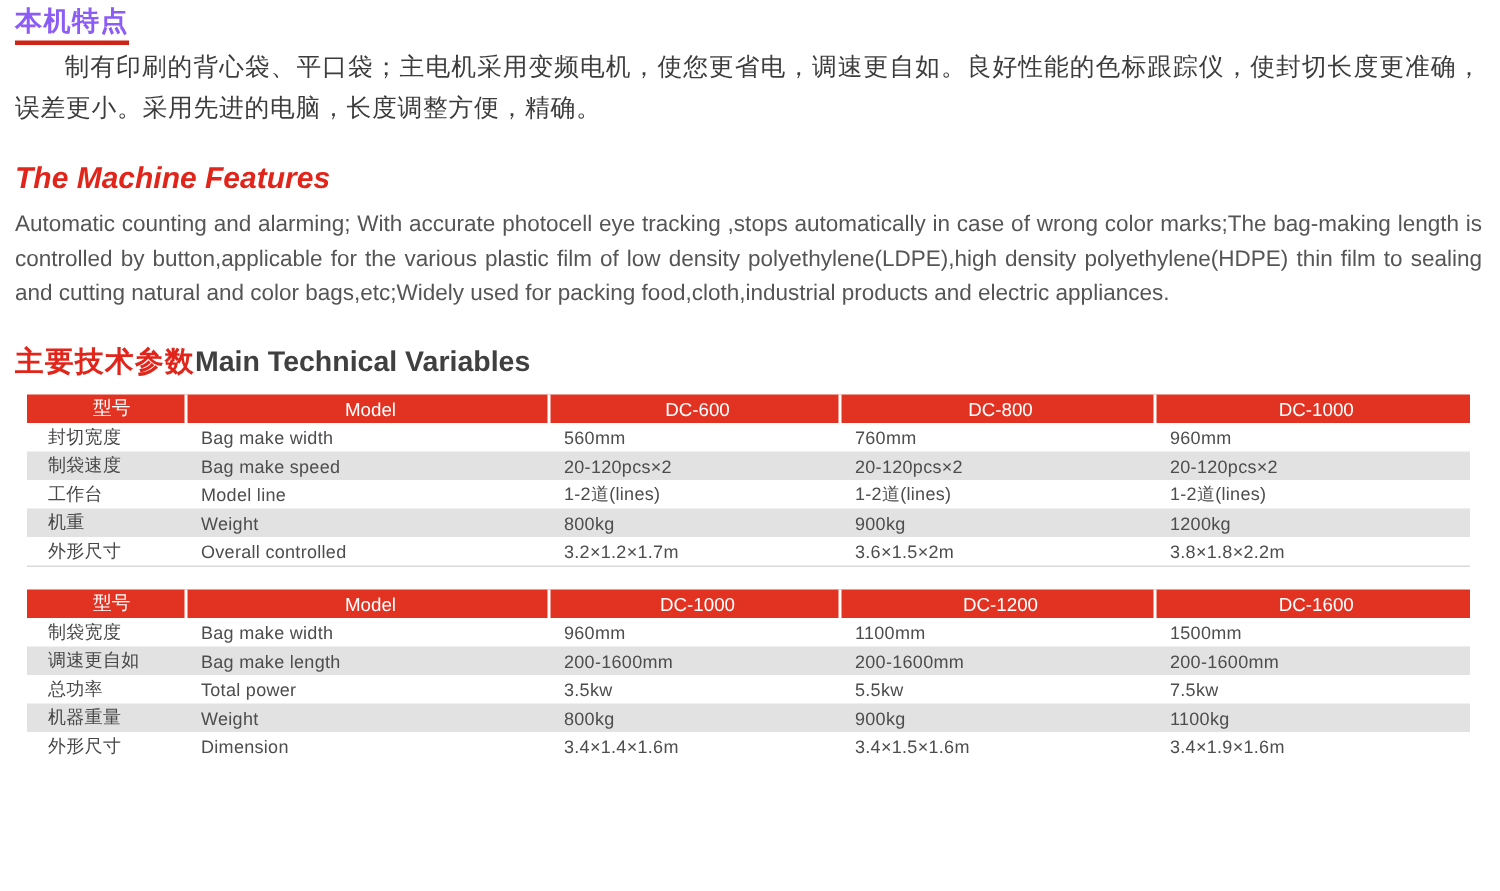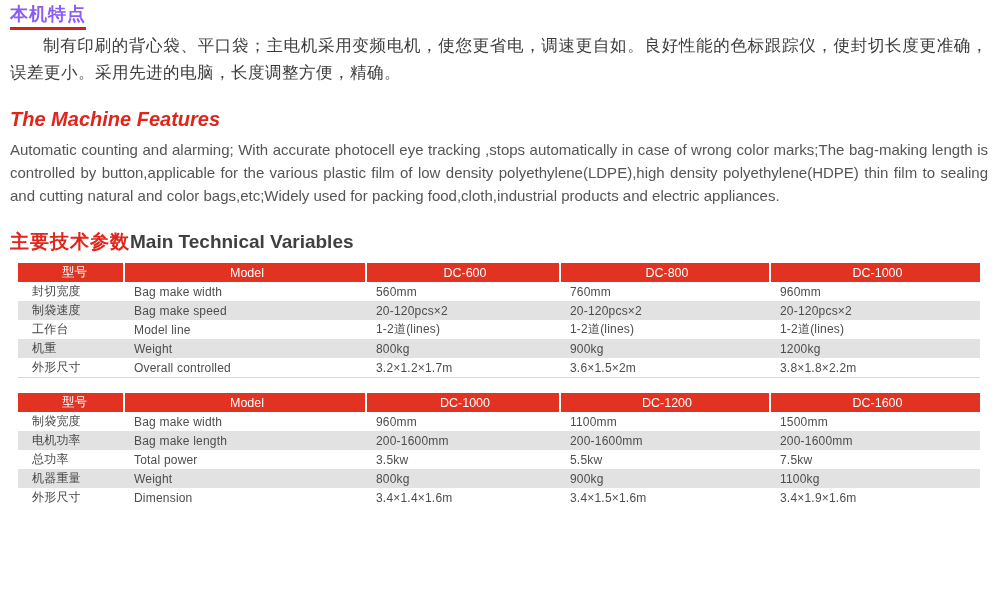--- a/index.html
+++ b/index.html
@@ -186,21 +186,21 @@
     </thead>
     <tbody>
       <tr>
         <td>制袋宽度</td>
         <td>Bag make width</td>
         <td>960mm</td>
         <td>1100mm</td>
         <td>1500mm</td>
       </tr>
       <tr>
-        <td>电机功率</td>
+        <td>调速更自如</td>
         <td>Bag make length</td>
         <td>200-1600mm</td>
         <td>200-1600mm</td>
         <td>200-1600mm</td>
       </tr>
       <tr>
         <td>总功率</td>
         <td>Total power</td>
         <td>3.5kw</td>
         <td>5.5kw</td>

